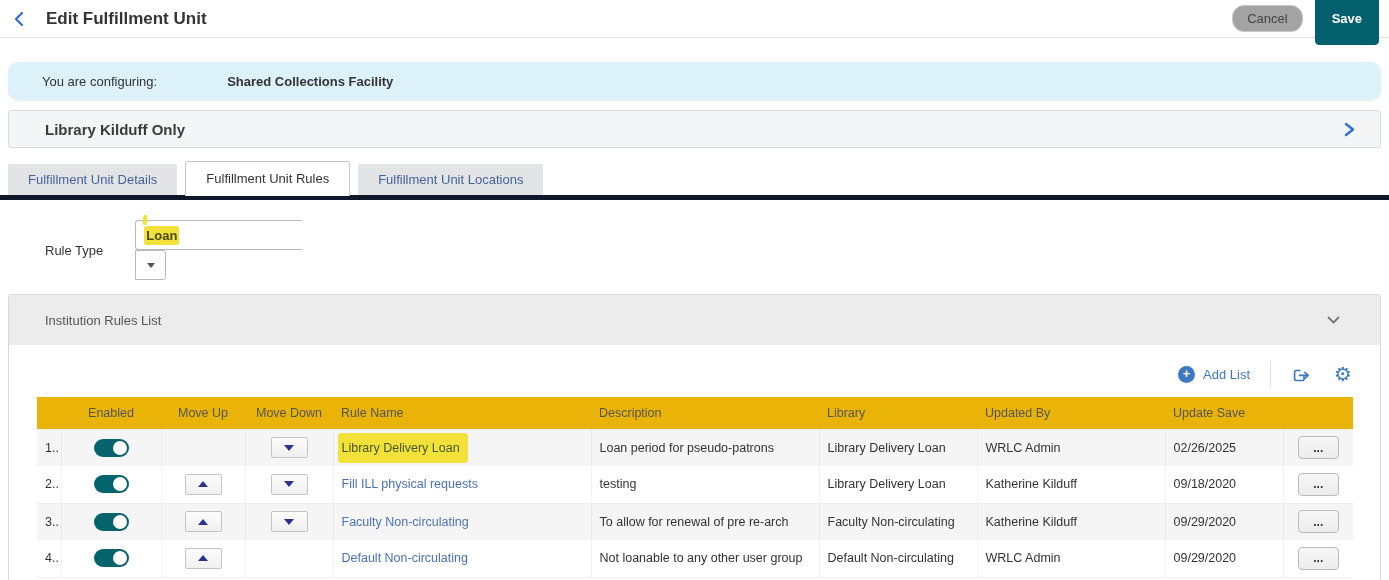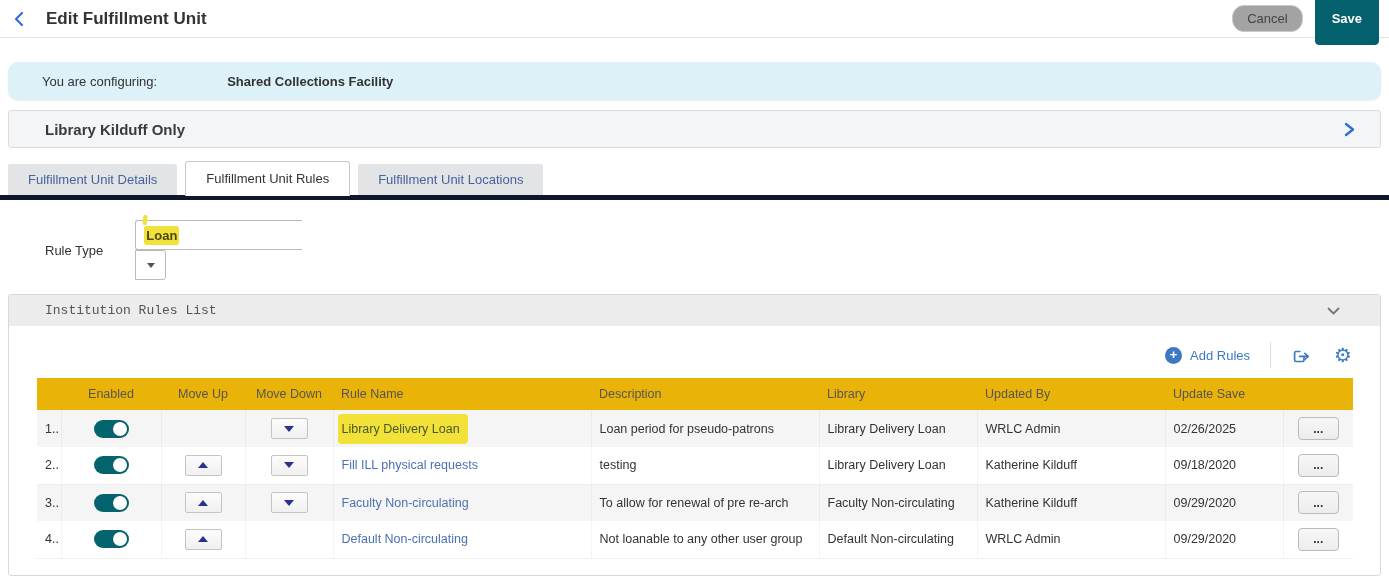--- a/index.html
+++ b/index.html
@@ -48,22 +48,22 @@
   .select-value { font-weight:700; color:#4a4a14; }
   .select-caret-btn { width:31px; height:30px; border:1px solid #b9b9b9; border-radius:0 3px 3px 0;
     background:#fff; display:flex; align-items:center; justify-content:center; cursor:pointer; }
   .caret { width:0; height:0; border-left:4px solid transparent; border-right:4px solid transparent;
     border-top:5px solid #555; }
   .hl-tick { position:absolute; left:8px; top:-5px; width:4px; height:10px; background:#f2e138;
     transform:rotate(6deg); border-radius:1px; }
 
   
   .rules-section { margin:14px 8px 0; border:1px solid #d9d9d9; border-radius:3px; background:#fff; }
-  .rules-header { height:31px; background:#ececec; display:flex; align-items:center;
-    justify-content:space-between; padding:0 40px 0 36px; border-radius:3px 3px 0 0; cursor:pointer;font-family:Liberation Mono, monospace; }
+  .rules-header { height:50px; background:#ececec; display:flex; align-items:center;
+    justify-content:space-between; padding:0 40px 0 36px; border-radius:3px 3px 0 0; cursor:pointer; }
   .rules-title { color:#555; font-size:13px; }
 
   .toolbar { display:flex; align-items:center; justify-content:flex-end; padding:16px 28px 4px; }
   .add-rule { display:flex; align-items:center; gap:8px; color:#3d79c2; cursor:pointer; }
   .plus-circle { width:17px; height:17px; border-radius:50%; background:#3d79c2; color:#fff;
     font-size:13px; font-weight:700; line-height:16px; text-align:center; }
   .tb-divider { width:1px; height:26px; background:#ddd; margin:0 20px; }
   .tb-icon { color:#3d79c2; cursor:pointer; display:flex; align-items:center; }
   .gear-glyph { font-size:20px; line-height:18px; margin-left:22px; }
 
@@ -166,21 +166,21 @@
     <span style="display:flex;">
       <svg width="13" height="8" viewBox="0 0 13 8">
           <polyline points="1.5,1.5 6.5,6.5 11.5,1.5" fill="none" stroke="#777" stroke-width="1.8" stroke-linecap="round" stroke-linejoin="round"></polyline>
         </svg>
     </span>
   </div>
 
   <div class="toolbar">
     <div class="add-rule">
       <span class="plus-circle">+</span>
-      <span>Add Rules</span>
+      <span>Add List</span>
     </div>
     <div class="tb-divider"></div>
     <span class="tb-icon">
       <svg width="21" height="20" viewBox="0 0 21 20">
         <path d="M13 11.5v3.6a1.4 1.4 0 0 1-1.4 1.4H5a1.4 1.4 0 0 1-1.4-1.4V7.9A1.4 1.4 0 0 1 5 6.5h3.8" fill="none" stroke="#3d79c2" stroke-width="1.7" stroke-linecap="round"></path>
         <path d="M8.6 11.4h8.2" fill="none" stroke="#3d79c2" stroke-width="1.7" stroke-linecap="round"></path>
         <path d="M13.9 8.3l3.2 3.1-3.2 3.1" fill="none" stroke="#3d79c2" stroke-width="1.7" stroke-linecap="round" stroke-linejoin="round"></path>
       </svg>
     </span>
     <span class="tb-icon gear-glyph">⚙</span>

